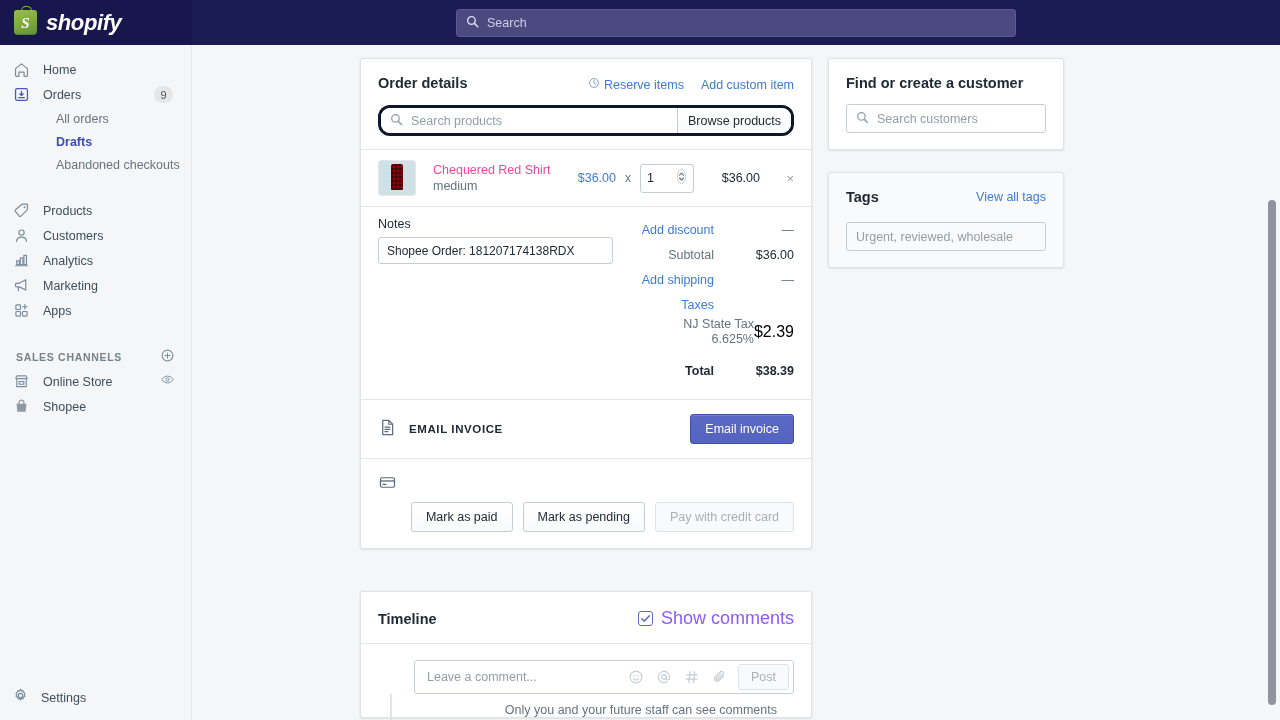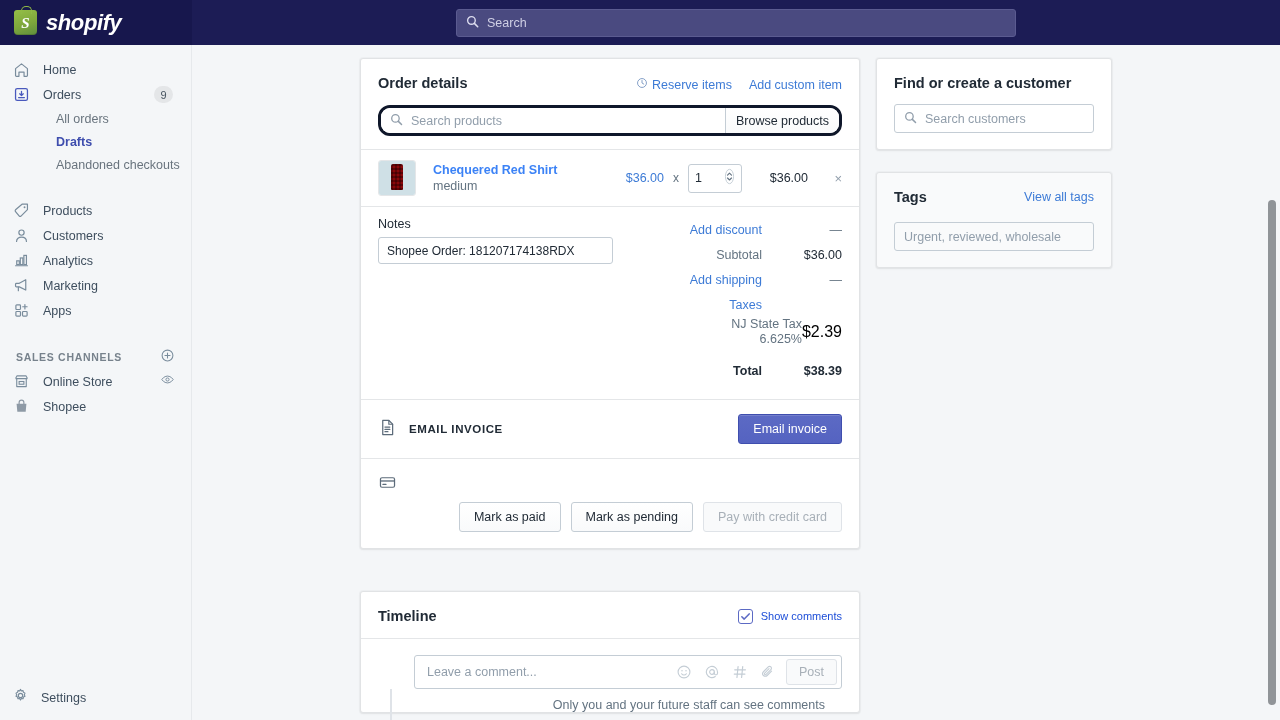--- a/index.html
+++ b/index.html
@@ -96,21 +96,21 @@
   .main {
     position: absolute; top: 45px; left: 192px;
     width: 1088px; height: 675px; background: #f4f6f8;
     overflow: hidden;
   }
   .content {
     position: relative; width: 1088px;
     padding: 13px 0 0 0;
     display: flex; gap: 16px;
   }
-  .col-left { width: 500px; margin-left: 168px; }
+  .col-left { width: 452px; margin-left: 168px; }
   .col-right { width: 236px; }
 
   .card {
     background: #fff; border: 1px solid #e1e3e5;
     border-radius: 3px; box-shadow: 0 0 0 1px rgba(63,63,68,.03), 0 1px 2px rgba(63,63,68,.08);
   }
   .card-pad { padding: 16px 17px; }
 
   .card-head {
     display: flex; align-items: flex-start; justify-content: space-between;
@@ -154,21 +154,21 @@
   .thumb-inner::after {
     content: ""; position: absolute; left: 34%; top: 8%;
     width: 34%; height: 78%;
     background:
       repeating-linear-gradient(90deg, #8e1520 0 2px, #c32b33 2px 4px),
       repeating-linear-gradient(0deg, #7d1019 0 2px, #b52731 2px 4px);
     background-blend-mode: multiply;
     border-radius: 2px 2px 1px 1px;
   }
   .li-info { margin-left: 17px; flex: 1; }
-  .li-name { font-size: 12.5px; color: #3b82f6; cursor: pointer; line-height: 16px; font-weight: bold; }
+  .li-name { font-size: 12.5px; color: #ec4899; cursor: pointer; line-height: 16px; }
   .li-variant { font-size: 12.5px; color: #637381; line-height: 17px; }
   .li-price { font-size: 12.5px; color: #3d7bd6; width: 58px; text-align: right; }
   .li-x { font-size: 12px; color: #637381; width: 24px; text-align: center; }
   .qty {
     width: 54px; height: 29px; border: 1px solid #c4cdd5; border-radius: 3px;
     display: flex; align-items: center; padding: 0 6px; justify-content: space-between;
     background: #fff;
   }
   .qty .v { font-size: 12.5px; color: #212b36; }
   .li-total { font-size: 12.5px; color: #212b36; width: 66px; text-align: right; }
@@ -223,21 +223,21 @@
   .tl-head {
     display: flex; align-items: center; justify-content: space-between;
     padding: 16px 17px 14px 17px;
   }
   .tl-title { font-size: 14.5px; font-weight: 700; color: #212b36; }
   .tl-check { display: flex; align-items: center; gap: 8px; cursor: pointer; }
   .cbox {
     width: 15px; height: 15px; border: 1.5px solid #5c6ac4; border-radius: 3px;
     display: flex; align-items: center; justify-content: center; background: #fff;
   }
-  .tl-check .t { font-size: 11px; color: #1d4ed8; }
+  .tl-check .t { font-size: 18px; color: #8b5cf6; }
   .tl-body { position: relative; padding: 16px 17px 0 17px; }
   .tl-line {
     position: absolute; left: 29px; top: 50px; width: 2px; height: 60px; background: #dfe3e8;
   }
   .comment-box {
     margin-left: 36px; height: 34px; background: #fff;
     border: 1px solid #c4cdd5; border-radius: 3px;
     display: flex; align-items: center; padding: 0 4px 0 12px; gap: 0;
   }
   .comment-box .ph { flex: 1; font-size: 12.5px; color: #919eab; }

